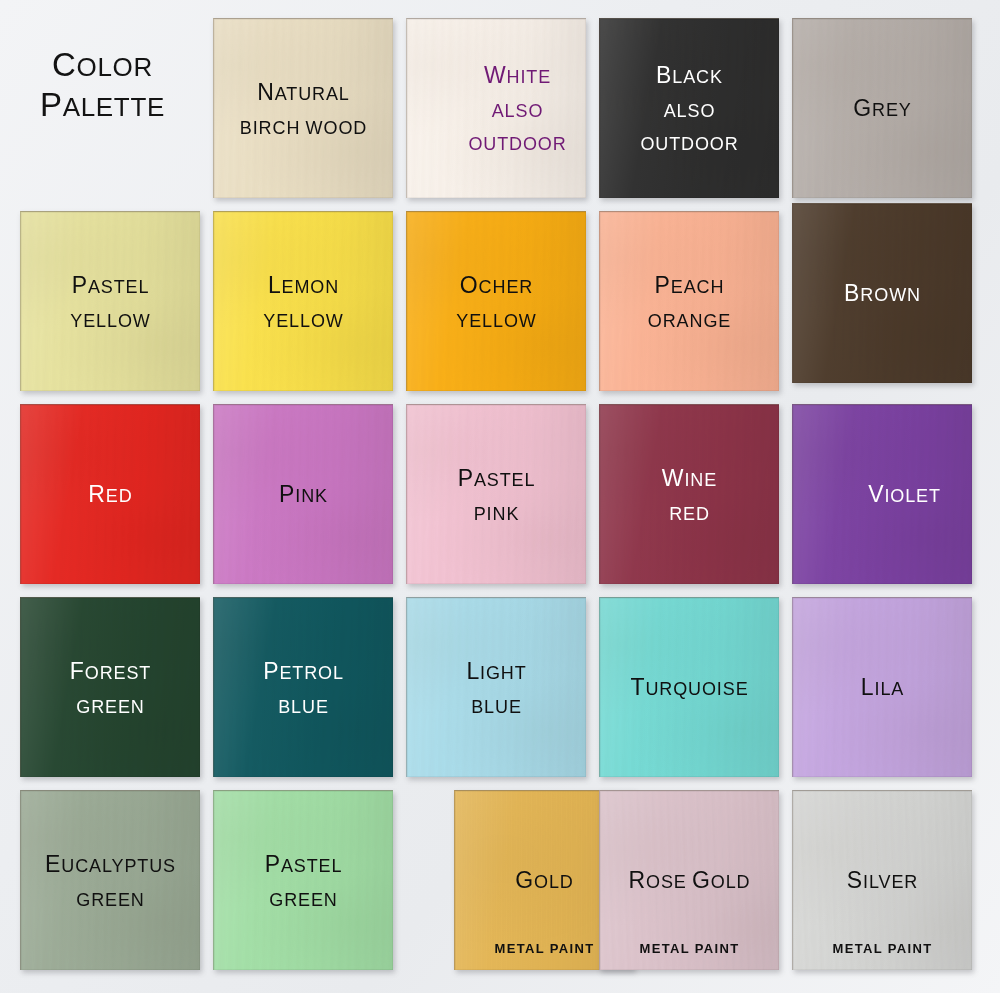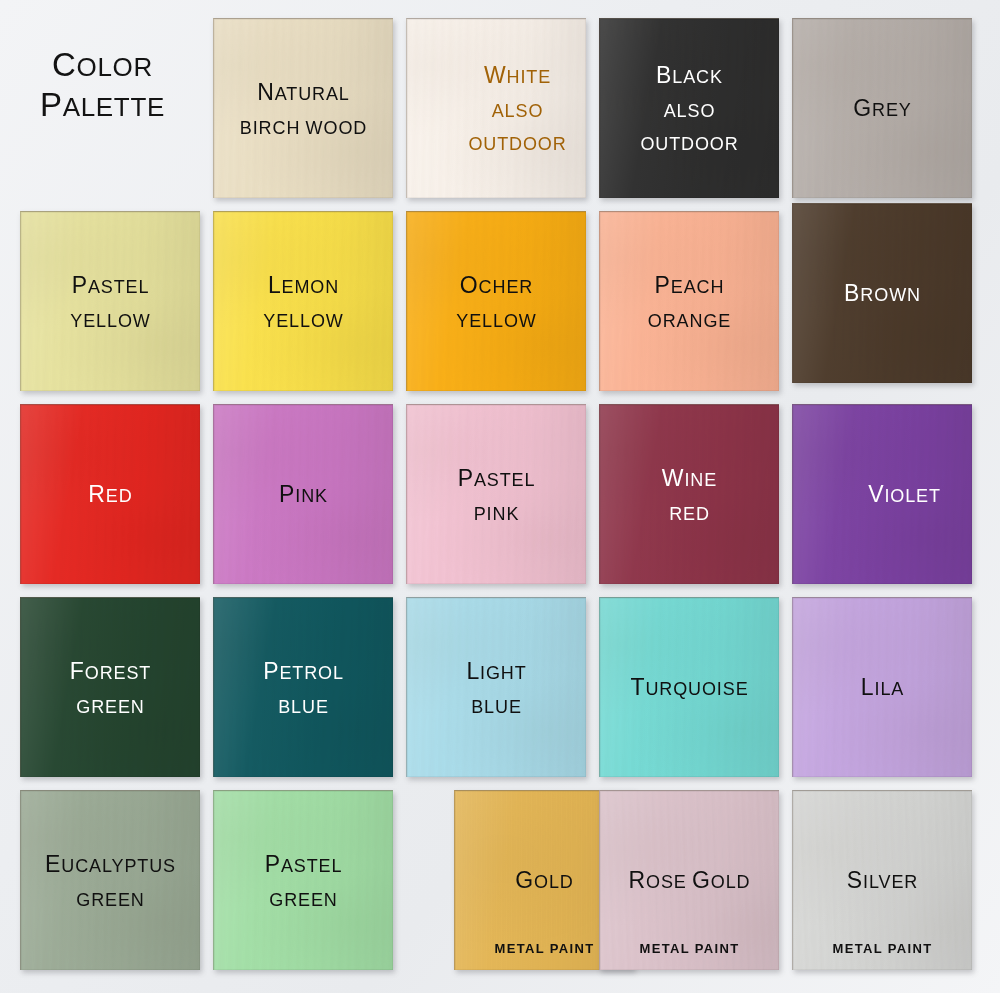--- a/index.html
+++ b/index.html
@@ -145,21 +145,21 @@
   <div id="swatch-grid"></div>
 
 <div class="swatch" style="left: 213px; top: 18px; background: rgb(234, 223, 196); color: rgb(16, 16, 16);">
       <div class="grain"></div>
       <div class="sheen"></div>
       <div class="labels">
         <span class="line l1"><span class="cap">N</span><span class="small">A</span><span class="small">T</span><span class="small">U</span><span class="small">R</span><span class="small">A</span><span class="small">L</span></span>
         <span class="line l2"><span class="cap">B</span><span class="small">I</span><span class="small">R</span><span class="small">C</span><span class="small">H</span>&nbsp;<span class="cap">W</span><span class="small">O</span><span class="small">O</span><span class="small">D</span></span>
       </div>
     </div>
-    <div class="swatch" style="left: 406px; top: 18px; background: rgb(248, 241, 234); color: #a16207; padding-left: 42px;">
+    <div class="swatch" style="left: 406px; top: 18px; background: rgb(248, 241, 234); color: #701a75; padding-left: 42px;">
       <div class="grain"></div>
       <div class="sheen"></div>
       <div class="labels">
         <span class="line l1"><span class="cap">W</span><span class="small">H</span><span class="small">I</span><span class="small">T</span><span class="small">E</span></span>
         <span class="line l2"><span class="cap">A</span><span class="small">L</span><span class="small">S</span><span class="small">O</span></span>
         <span class="line l2"><span class="cap">O</span><span class="small">U</span><span class="small">T</span><span class="small">D</span><span class="small">O</span><span class="small">O</span><span class="small">R</span></span>
       </div>
     </div>
     <div class="swatch" style="left: 599px; top: 18px; background: rgb(46, 46, 46); color: rgb(255, 255, 255);">
       <div class="grain"></div>

